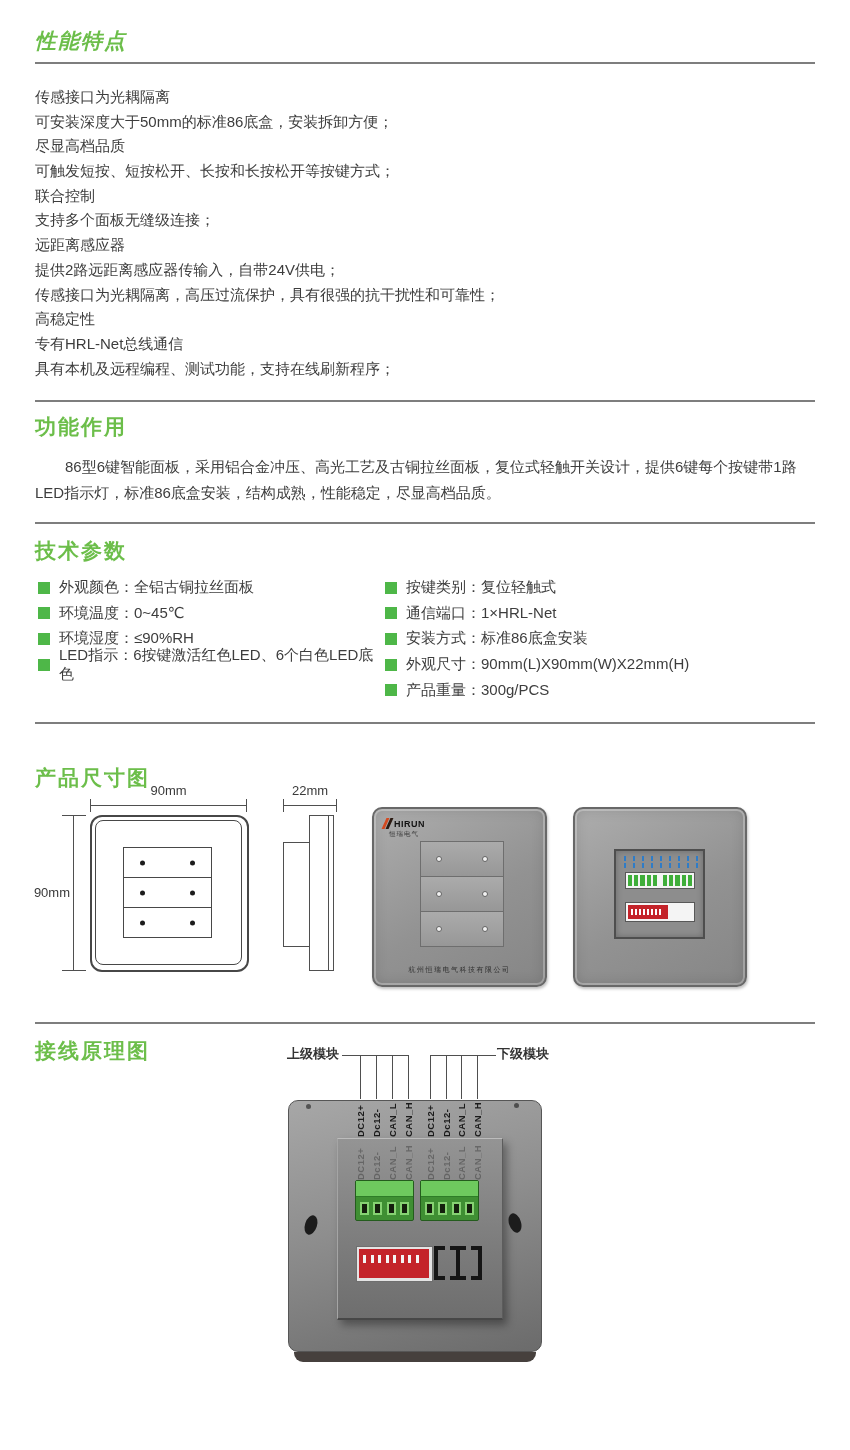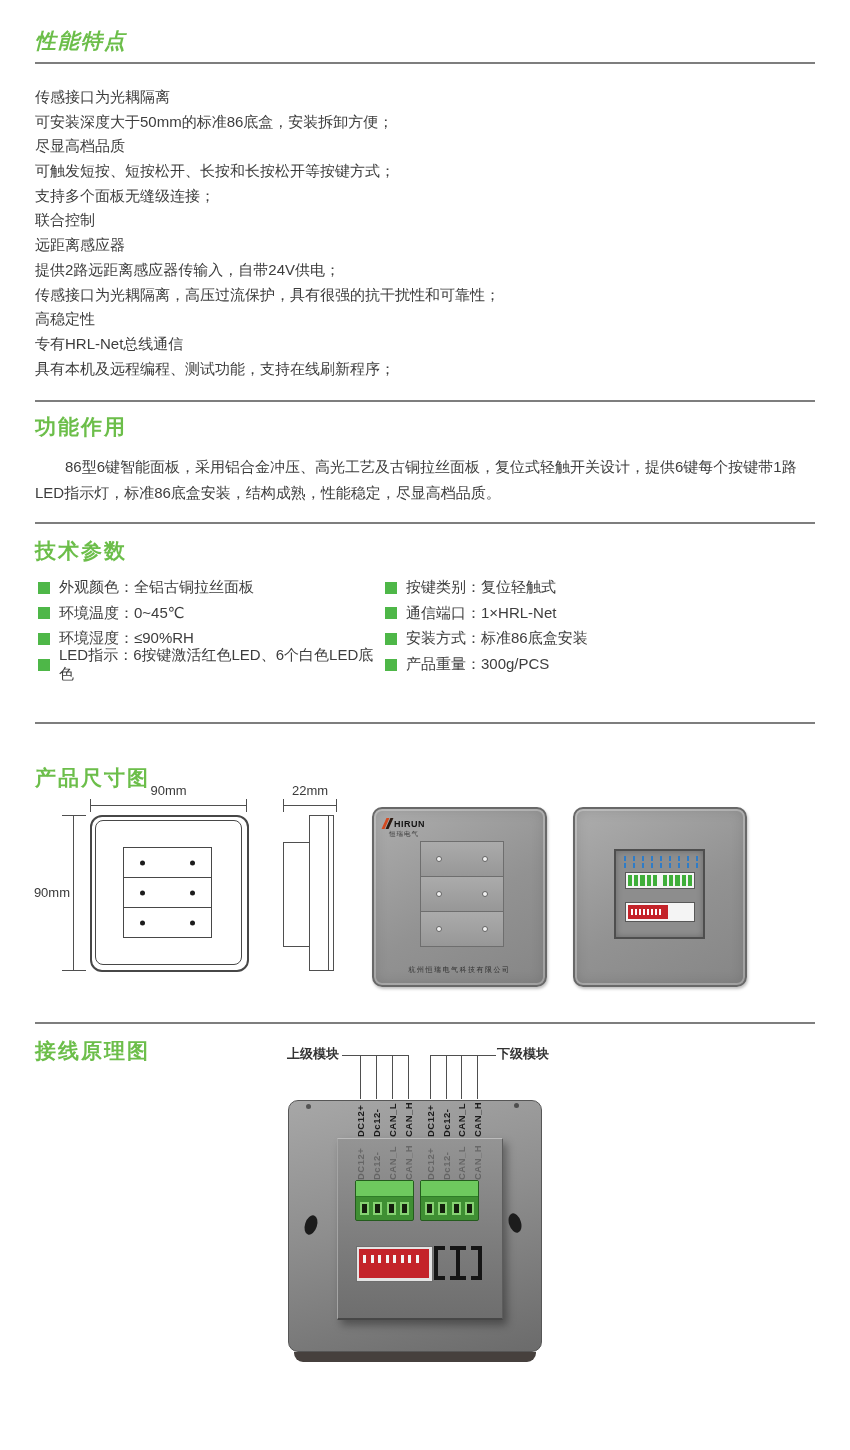--- a/index.html
+++ b/index.html
@@ -92,22 +92,22 @@
 <div class="page">
 
   <h2 class="sec-title" style="top:27px;font-style:italic;">性能特点</h2>
   <div class="hr" style="top:62px;"></div>
 
   <div class="feature-list">
     <p>传感接口为光耦隔离</p>
     <p>可安装深度大于50mm的标准86底盒，安装拆卸方便；</p>
     <p>尽显高档品质</p>
     <p>可触发短按、短按松开、长按和长按松开等按键方式；</p>
+    <p>联合控制</p>
     <p>支持多个面板无缝级连接；</p>
-    <p>联合控制</p>
     <p>远距离感应器</p>
     <p>提供2路远距离感应器传输入，自带24V供电；</p>
     <p>传感接口为光耦隔离，高压过流保护，具有很强的抗干扰性和可靠性；</p>
     <p>高稳定性</p>
     <p>专有HRL-Net总线通信</p>
     <p>具有本机及远程编程、测试功能，支持在线刷新程序；</p>
   </div>
 
   <div class="hr" style="top:400px;"></div>
   <h2 class="sec-title" style="top:413px;">功能作用</h2>
@@ -140,20 +140,24 @@
       <span class="bullet"></span>
       <span>按键类别：复位轻触式</span>
       </div>
     <div class="spec-row">
       <span class="bullet"></span>
       <span>通信端口：1×HRL-Net</span>
       </div>
     <div class="spec-row">
       <span class="bullet"></span>
       <span>安装方式：标准86底盒安装</span>
+      </div>
+    <div class="spec-row">
+      <span class="bullet"></span>
+      <span>外观尺寸：90mm(L)X90mm(W)X22mm(H)</span>
       </div>
     <div class="spec-row">
       <span class="bullet"></span>
       <span>产品重量：300g/PCS</span>
       </div>
   </div>
 
   <div class="hr" style="top:722px;"></div>
   <h2 class="sec-title" style="top:764px;text-align:right;">产品尺寸图</h2>
 

